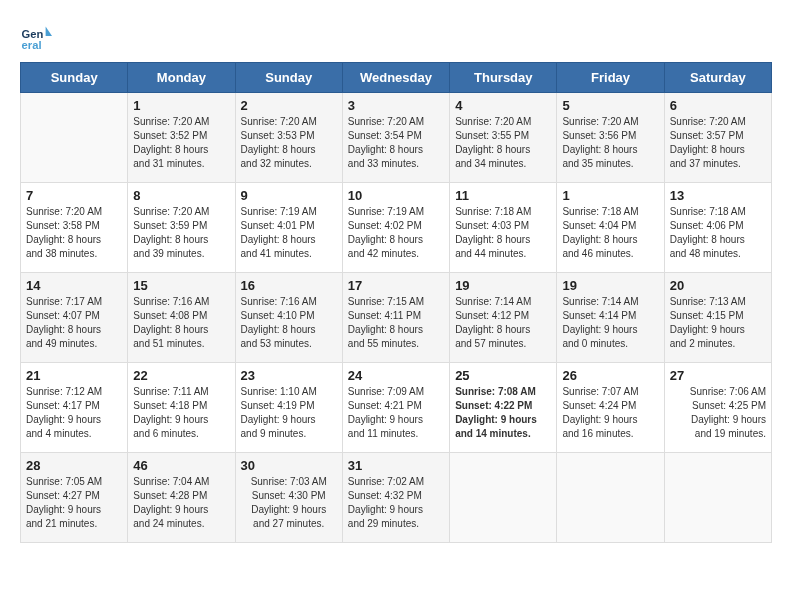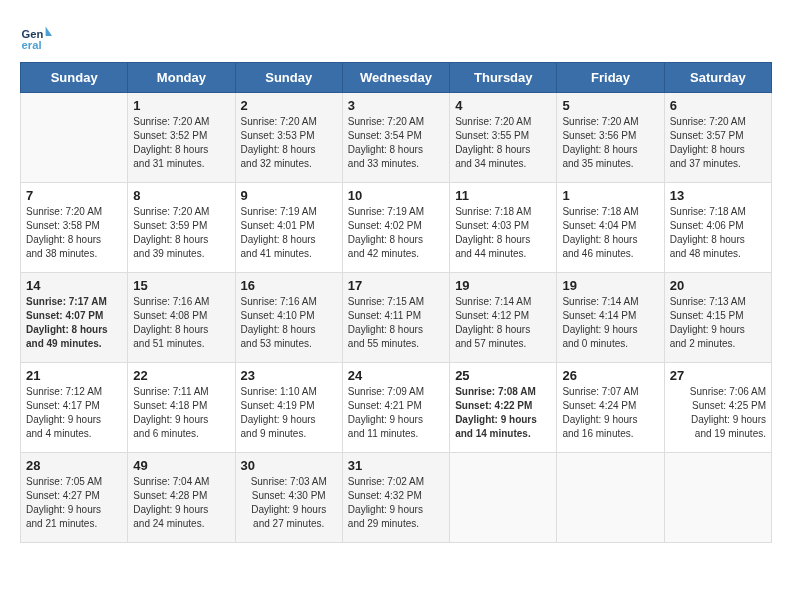--- a/index.html
+++ b/index.html
@@ -209,21 +209,21 @@
           <div class="day-number">13</div>
           <div class="day-info" style="white-space: pre-line;">Sunrise: 7:18 AM
 Sunset: 4:06 PM
 Daylight: 8 hours
 and 48 minutes.</div>
         </td>
       </tr>
       <tr>
         <td>
           <div class="day-number">14</div>
-          <div class="day-info" style="white-space: pre-line; font-weight: bold;">Sunrise: 7:17 AM
+          <div class="day-info" style="white-space: pre-line;">Sunrise: 7:17 AM
 Sunset: 4:07 PM
 Daylight: 8 hours
 and 49 minutes.</div>
         </td>
         <td>
           <div class="day-number">15</div>
           <div class="day-info" style="white-space: pre-line;">Sunrise: 7:16 AM
 Sunset: 4:08 PM
 Daylight: 8 hours
 and 51 minutes.</div>
@@ -317,21 +317,21 @@
       </tr>
       <tr>
         <td>
           <div class="day-number">28</div>
           <div class="day-info" style="white-space: pre-line;">Sunrise: 7:05 AM
 Sunset: 4:27 PM
 Daylight: 9 hours
 and 21 minutes.</div>
         </td>
         <td>
-          <div class="day-number">49</div>
+          <div class="day-number">46</div>
           <div class="day-info" style="white-space: pre-line;">Sunrise: 7:04 AM
 Sunset: 4:28 PM
 Daylight: 9 hours
 and 24 minutes.</div>
         </td>
         <td>
           <div class="day-number">30</div>
           <div class="day-info" style="white-space: pre-line; text-align: center;">Sunrise: 7:03 AM
 Sunset: 4:30 PM
 Daylight: 9 hours

